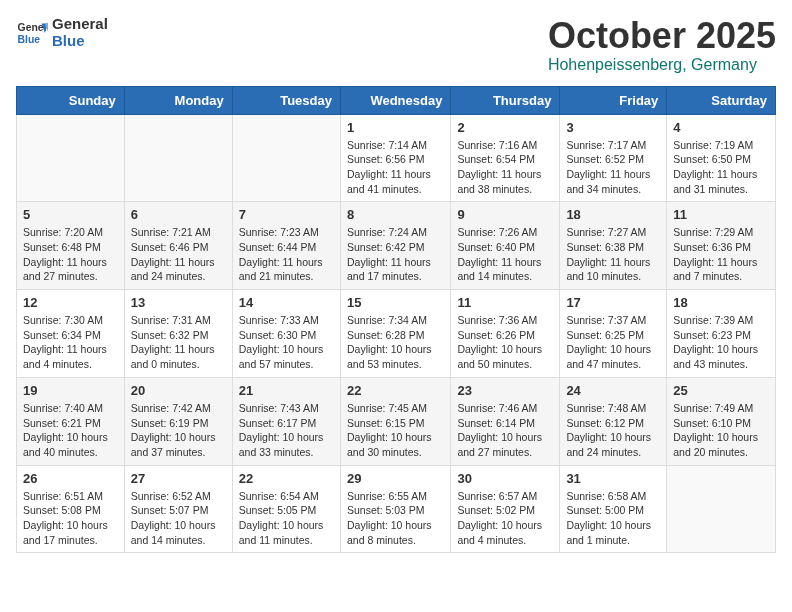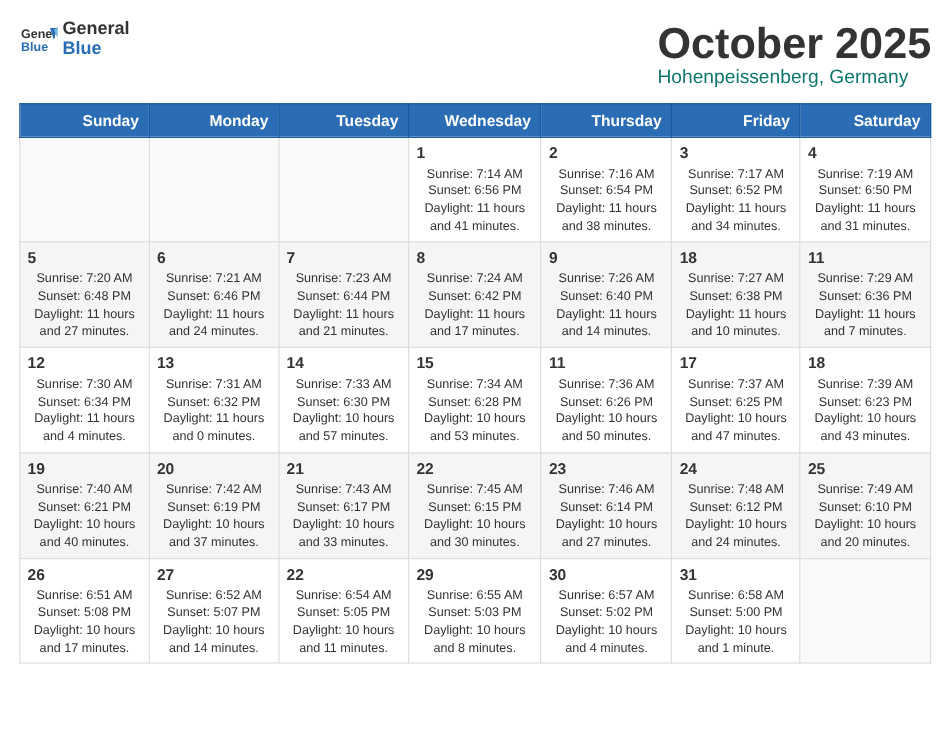--- a/index.html
+++ b/index.html
@@ -74,21 +74,20 @@
     .day-num {
       font-weight: bold;
       font-size: 13px;
       margin-bottom: 3px;
       display: block;
     }
     .day-info {
       font-size: 10.5px;
       line-height: 1.4;
       color: #333;
-      text-align: center;
     }
   </style>
 </head>
 <body>
 
 <div class="header">
   <div class="logo">
     <svg class="logo-icon" viewBox="0 0 40 40" xmlns="http://www.w3.org/2000/svg">
       <text x="2" y="18" font-size="13" font-weight="bold" fill="#333">General</text>
       <text x="2" y="32" font-size="13" font-weight="bold" fill="#2a6db5">Blue</text>

